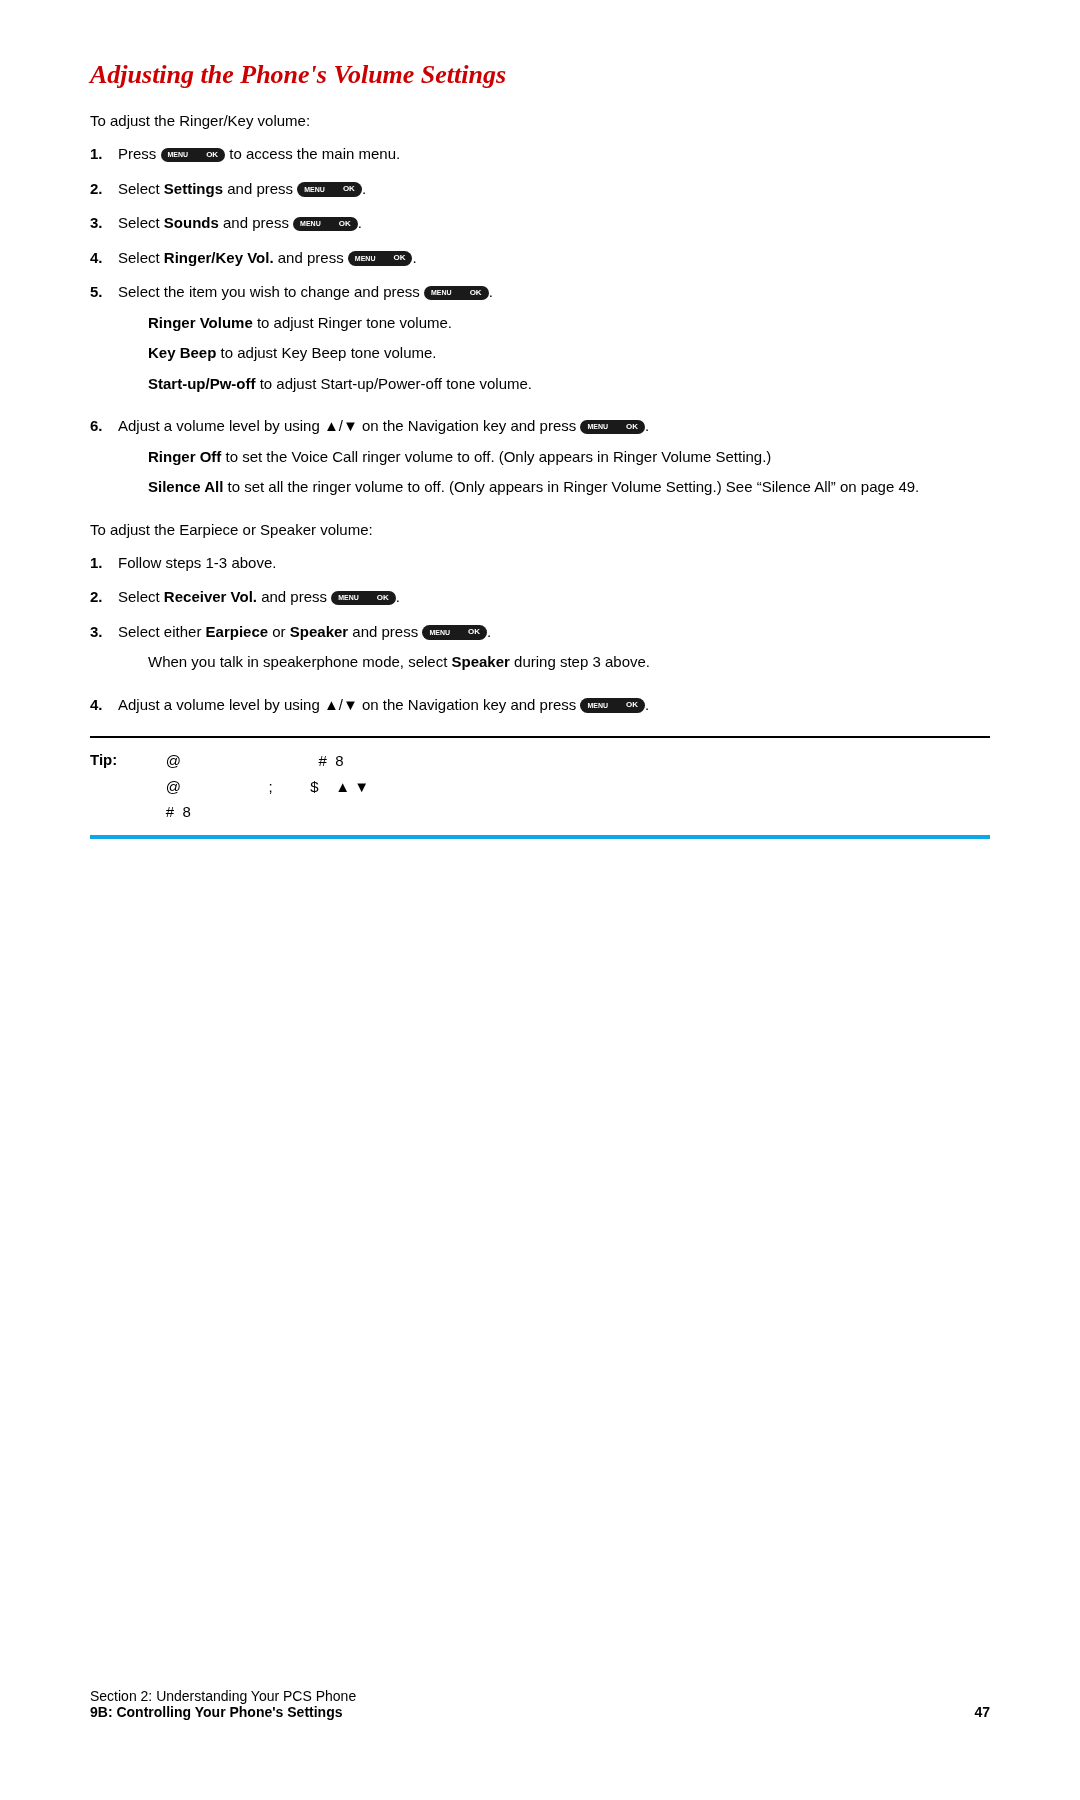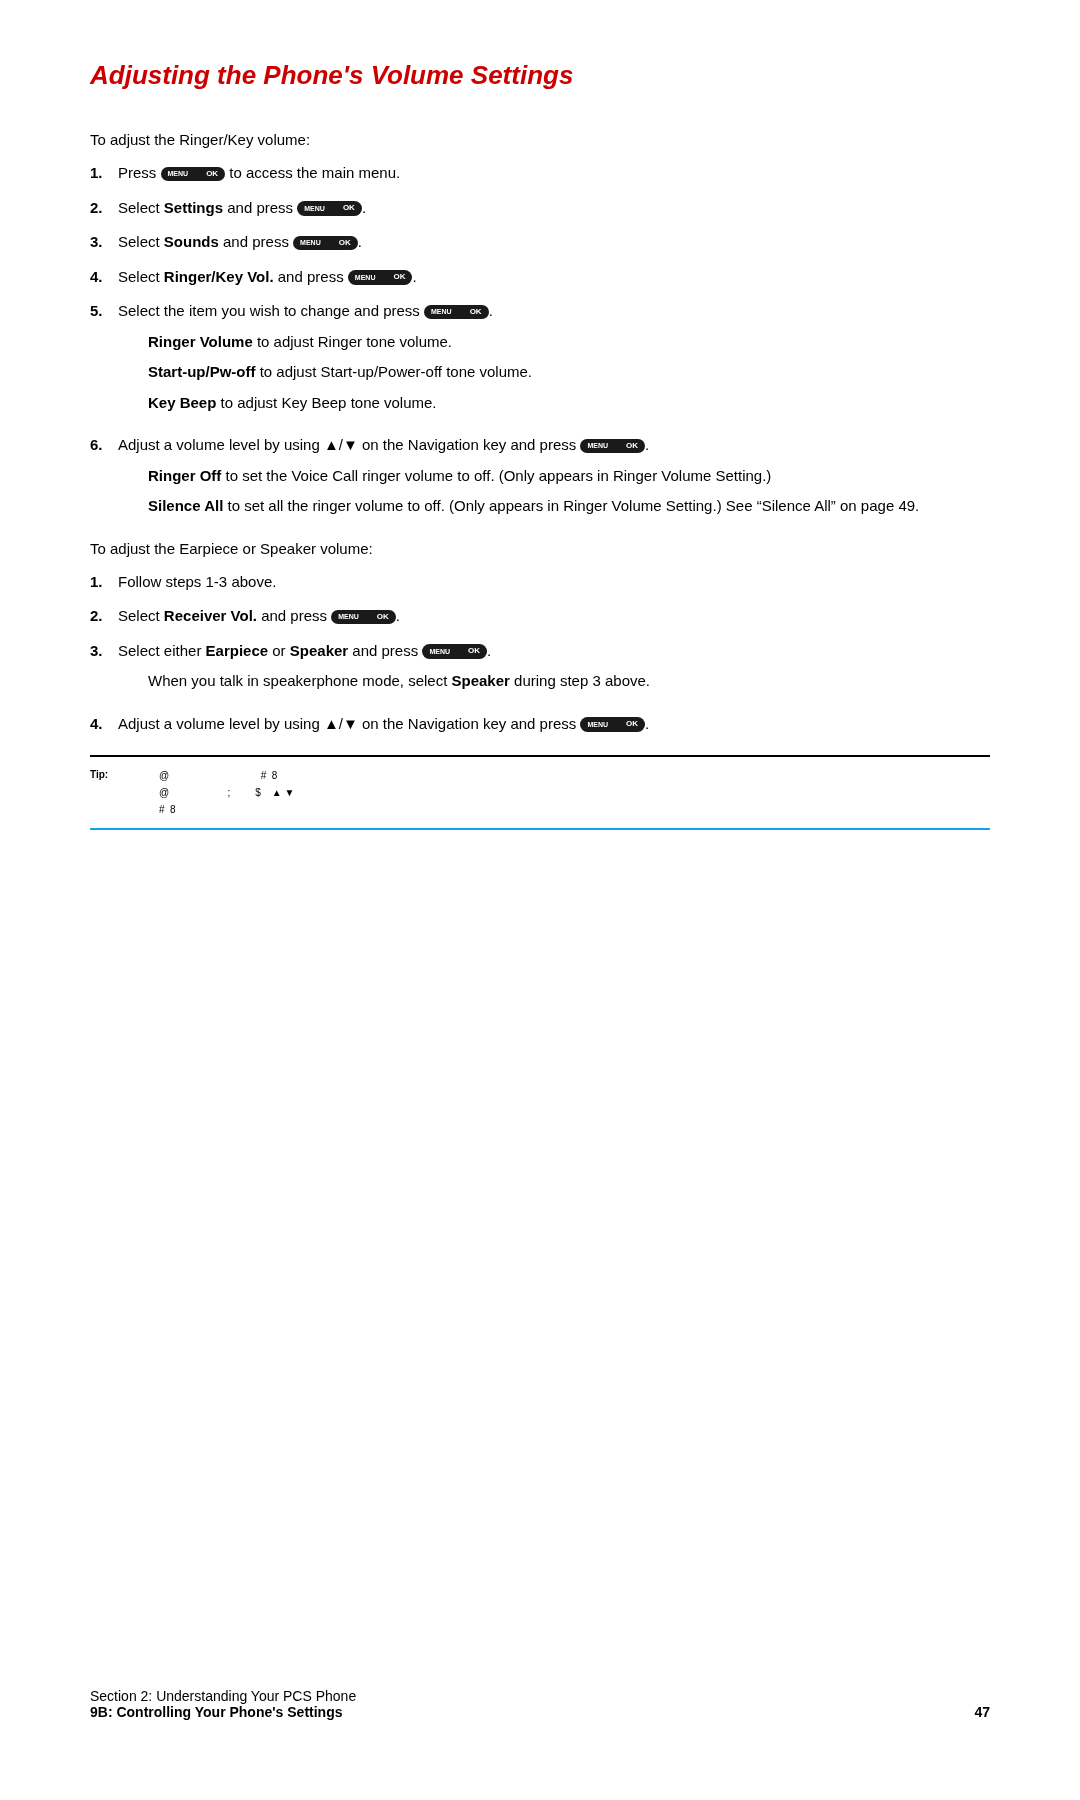--- a/index.html
+++ b/index.html
@@ -20,25 +20,25 @@
       display: flex;
       flex-direction: column;
     }
 
     .content {
       flex: 1;
     }
 
     .page-title {
       color: #cc0000;
-      font-family: Liberation Sans, sans-serif;
+      font-family: Liberation Serif, serif;
       font-size: 26px;
       font-weight: bold;
       font-style: italic;
-      margin-bottom: 40px;
+      margin-bottom: 22px;
     }
 
     .intro-text {
       font-size: 15px;
       margin-bottom: 14px;
       font-family: Arial, Helvetica, sans-serif;
       margin-top: 12px;
     }
 
     .numbered-list {
@@ -105,26 +105,26 @@
 
     .sub-item {
       margin-bottom: 8px;
       font-family: Arial, Helvetica, sans-serif;
       font-size: 15px;
       line-height: 1.5;
     }
 
     .tip-box {
       border-top: 2px solid #000000;
-      border-bottom: 2px solid #0ea5e9;
+      border-bottom: 4px solid #0ea5e9;
       padding: 10px 0;
       margin-top: 20px;
       margin-bottom: 20px;
       font-family: Arial, Helvetica, sans-serif;
-      font-size: 10px;
+      font-size: 15px;
     }
 
     .tip-row {
       display: flex;
       align-items: flex-start;
       line-height: 1.6;
     }
 
     .tip-label {
       font-weight: bold;
@@ -215,24 +215,24 @@
         <span class="li-content">
           Select the item you wish to change and press <span class="menu-btn">
               <span class="top-line">MENU</span>
               <span class="bot-line">OK</span>
             </span>.
           <div class="sub-items">
             <div class="sub-item">
               <span class="bold-text">Ringer Volume</span> to adjust Ringer tone volume.
             </div>
             <div class="sub-item">
+              <span class="bold-text">Key Beep</span> to adjust Key Beep tone volume.
+            </div>
+            <div class="sub-item">
               <span class="bold-text">Start-up/Pw-off</span> to adjust Start-up/Power-off tone volume.
-            </div>
-            <div class="sub-item">
-              <span class="bold-text">Key Beep</span> to adjust Key Beep tone volume.
             </div>
           </div>
         </span>
       </li>
 
       <li>
         <span class="num">6.</span>
         <span class="li-content">
           Adjust a volume level by using ▲/▼ on the Navigation key and press <span class="menu-btn">
               <span class="top-line">MENU</span>

